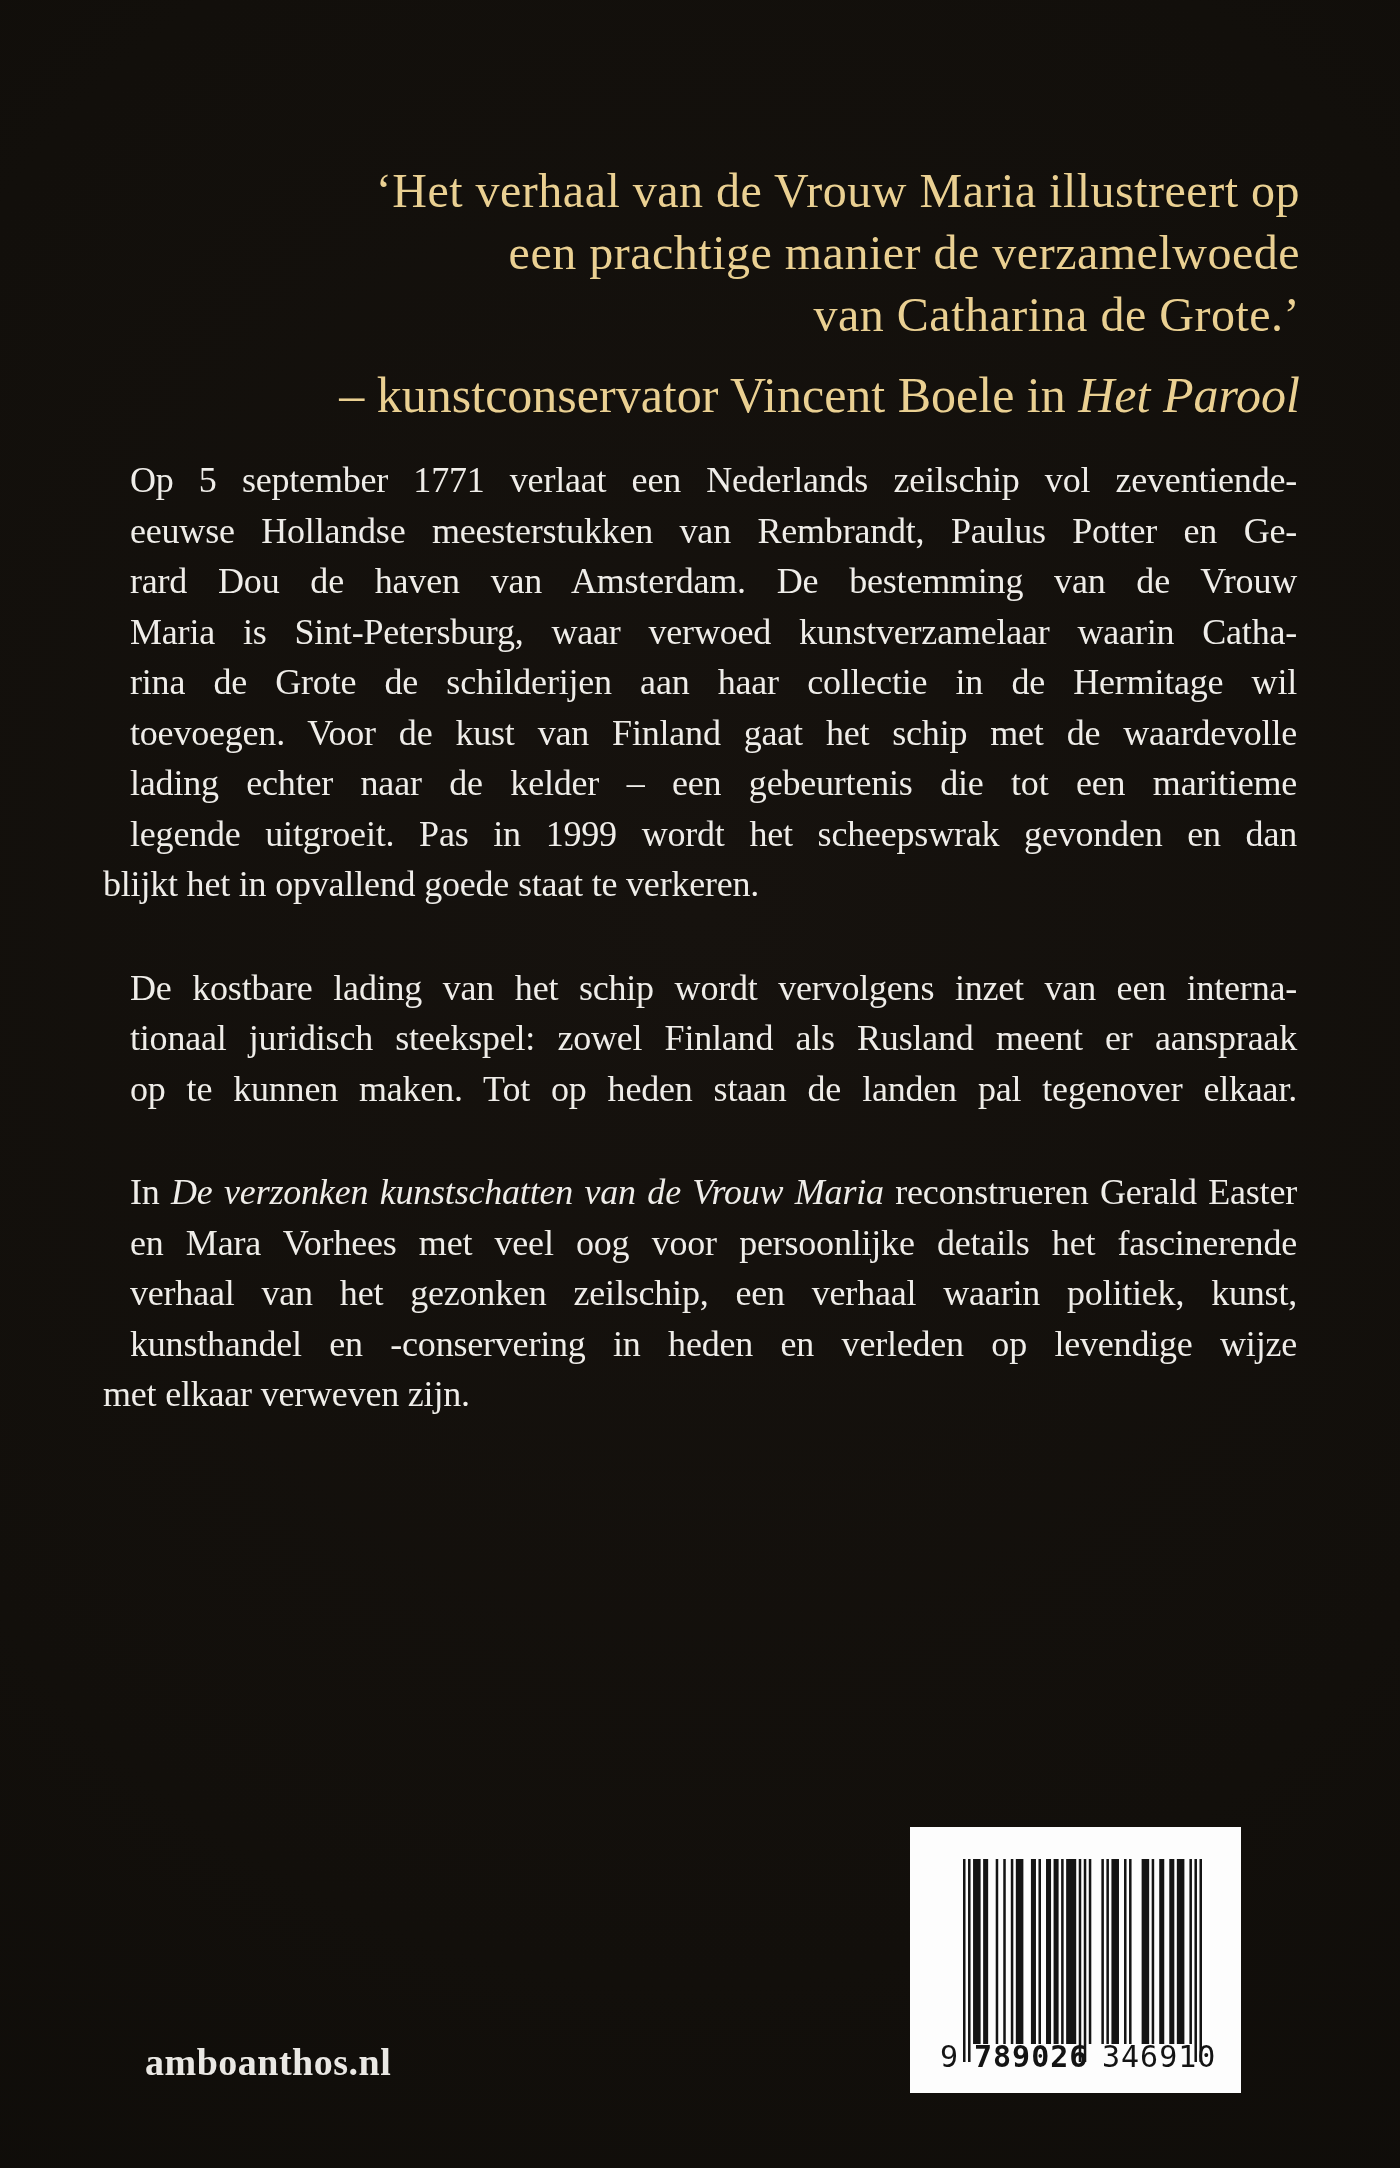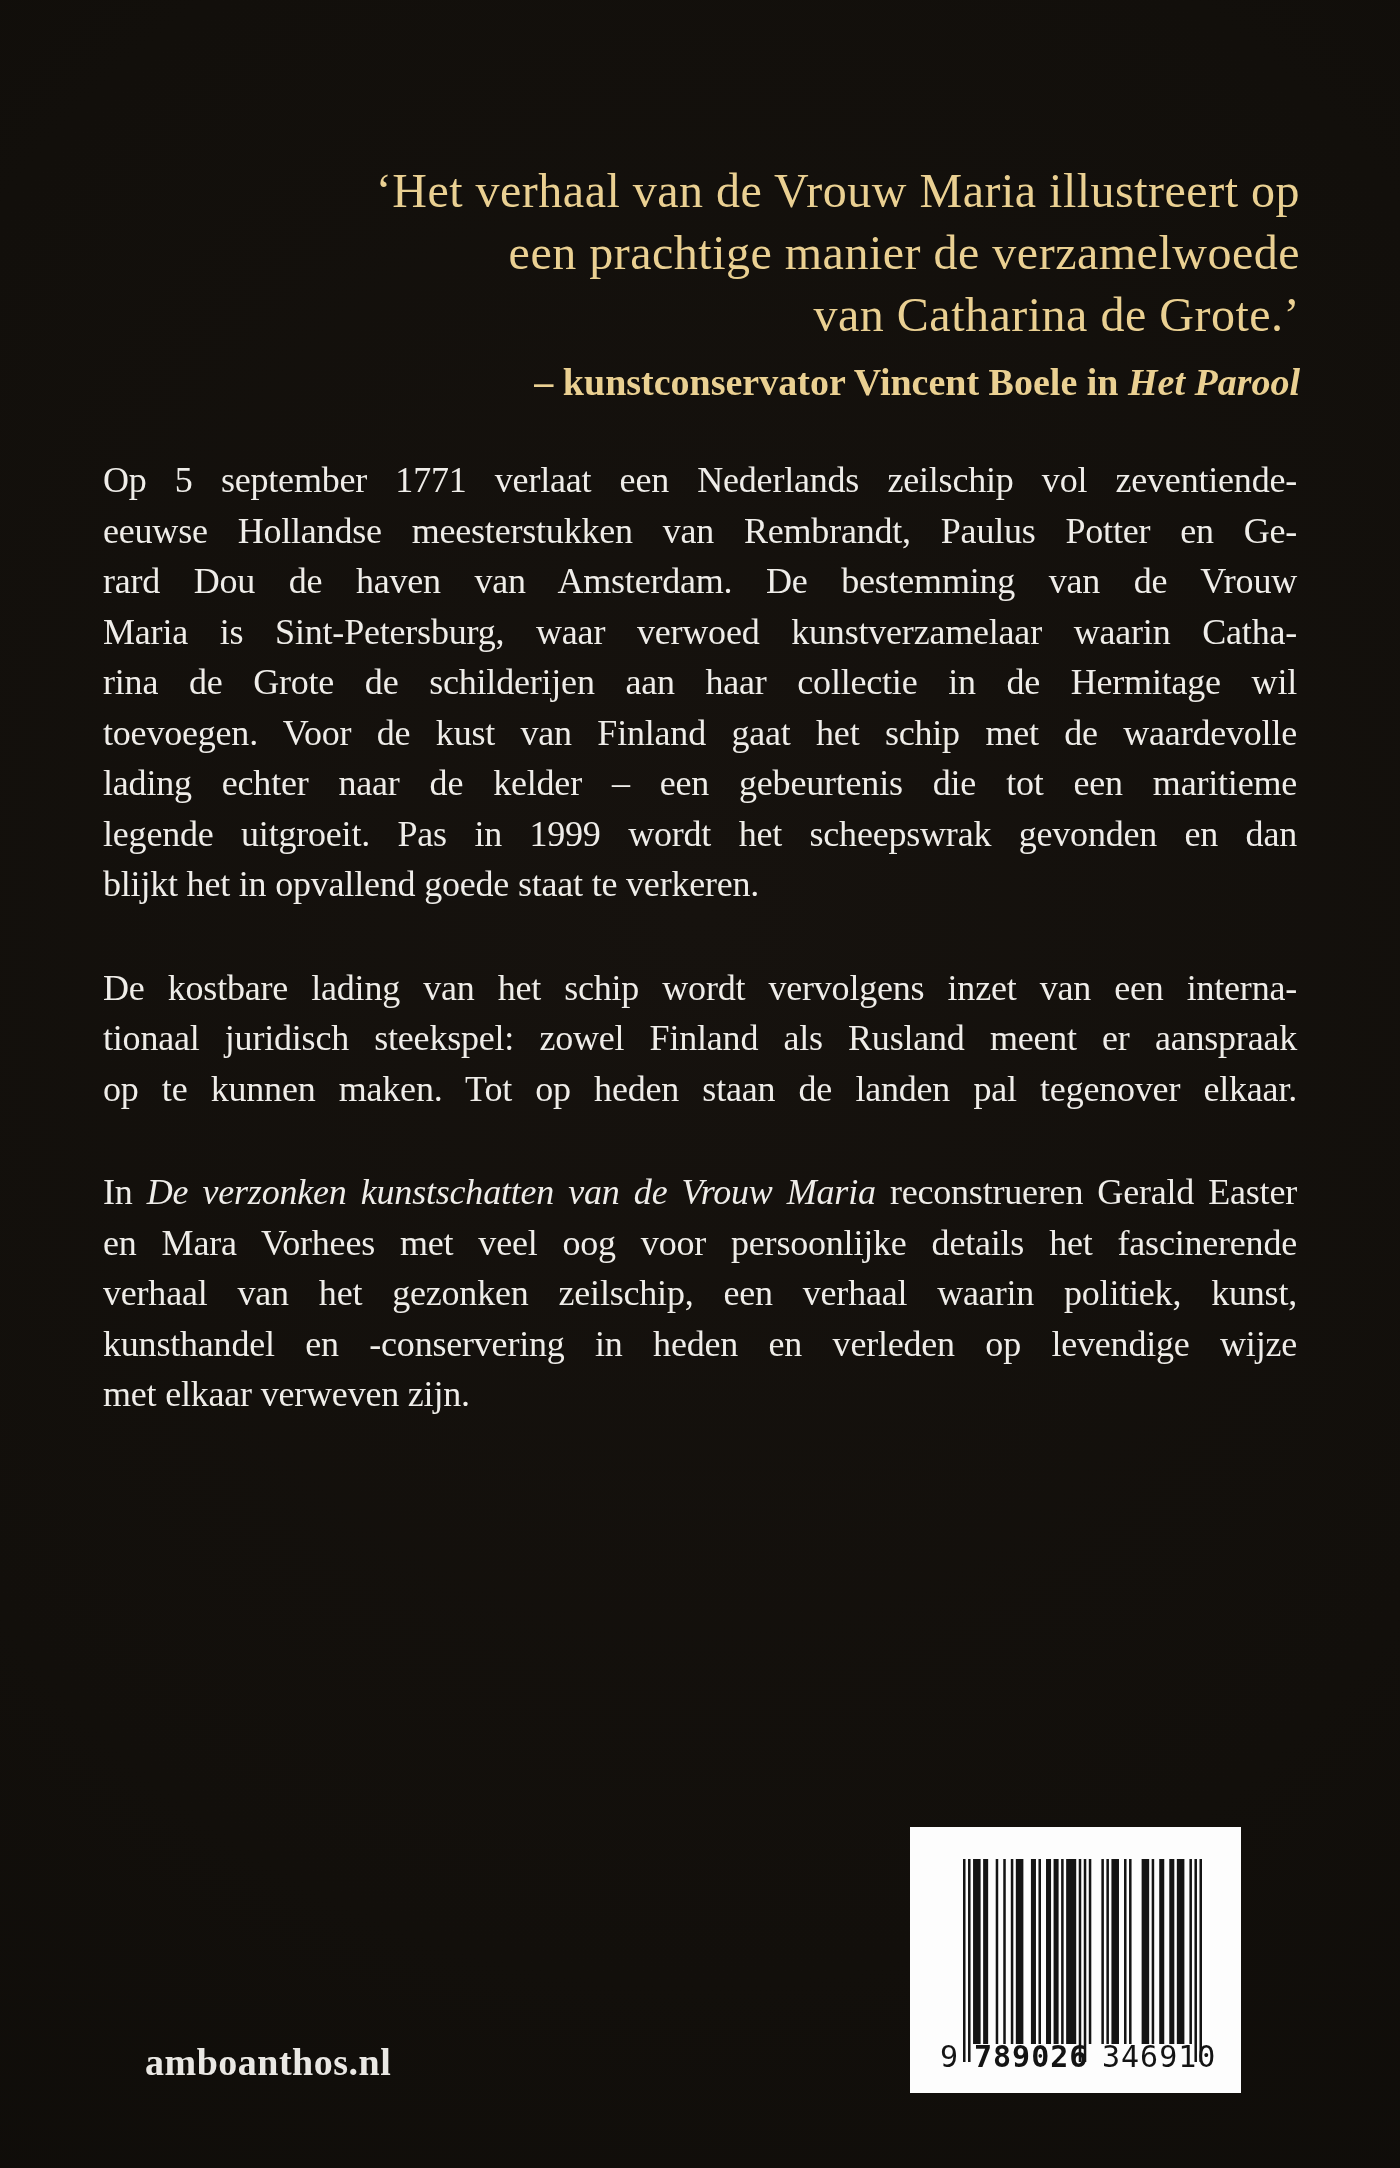--- a/index.html
+++ b/index.html
@@ -7,29 +7,29 @@
     position:relative; width:1400px; height:2168px;
     background:#131009;
     background:radial-gradient(ellipse 120% 90% at 50% 42%, #16120e 0%, #120f0b 55%, #0d0b08 100%);
     overflow:hidden;
     font-family:"Liberation Serif", serif;
   }
 
   
   .quote-block { position:absolute; top:160px; left:100px; width:1200px; text-align:right; color:#ead092; }
   .quote-line { font-size:48px; line-height:62px; letter-spacing:0.5px; }
-  .attribution { margin-top:12px; font-size:38px; line-height:48px;font-weight:bold; }
+  .attribution { margin-top:25px; font-size:50px; line-height:48px; }
   .attribution .src { font-style:italic; }
 
   
   .synopsis { position:absolute; top:455px; left:103px; width:1194px; color:#efede9;
               font-size:36px; line-height:50.5px; letter-spacing:-0.2px; }
   .para { margin:0 0 53px 0; }
   .line { white-space:normal; }
-  .line.j { text-align:justify; text-align-last:justify; -moz-text-align-last:justify; }
+  .line.j { text-align:justify; text-align-last:justify;margin-left:27px; -moz-text-align-last:justify; }
   .line.l { text-align:left; }
   .line .it { font-style:italic; }
 
   
   .barcode-box { position:absolute; left:910px; top:1827px; width:331px; height:266px;
                  background:#fdfdfd; }
   .barcode-box svg { position:absolute; left:53px; top:32px; display:block; }
   .bc-digit { position:absolute; top:212px; font-family:"DejaVu Sans Mono", monospace;
               font-size:30px; color:#141414; }
   .bc-first { left:6px;  width:42px;  text-align:right; }

